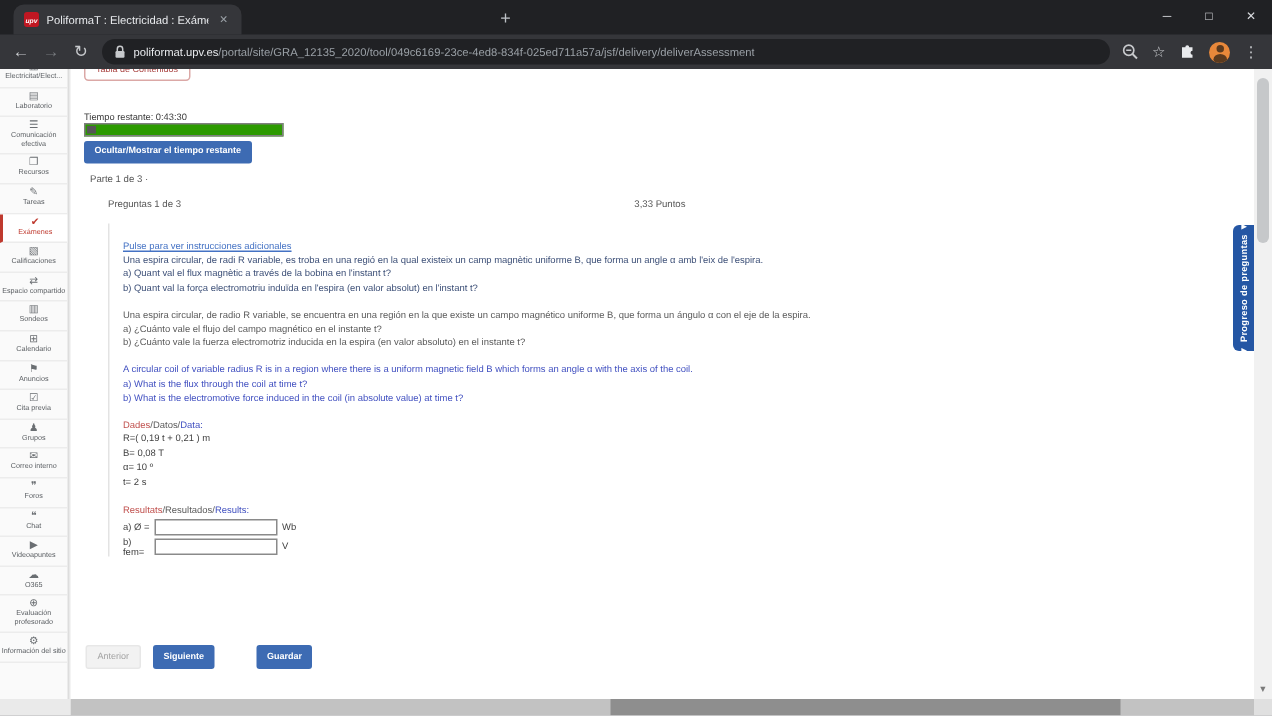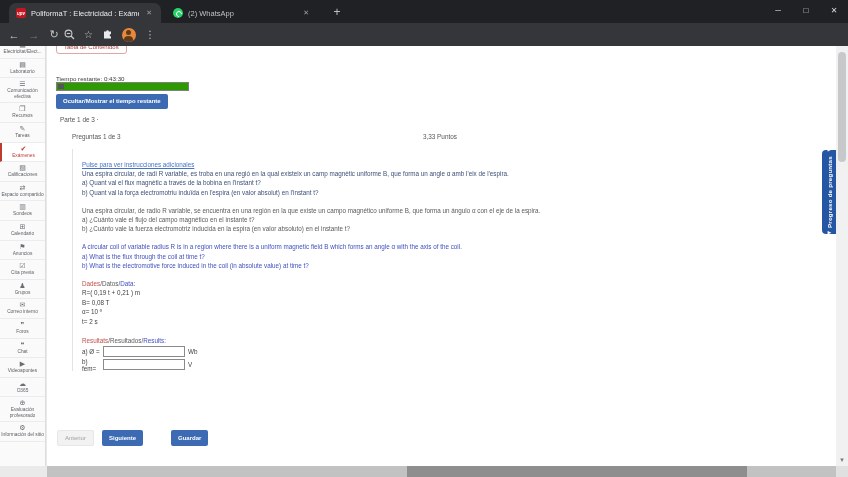--- a/index.html
+++ b/index.html
@@ -97,37 +97,39 @@
 <body>
 
 <div class="screen">
 
   <div class="tabstrip">
     <div class="tab active" style="left:9px; width:152px;">
       <span class="favicon-upv">upv</span>
       <span class="tab-title">PoliformaT : Electricidad : Exámen</span>
       <span class="tab-close">✕</span>
     </div>
-    <div class="tab" style="left:166px; width:152px;">
-      <span class="favicon-wa"></span>
-      <span class="tab-title">(2) WhatsApp</span>
-      <span class="tab-close">✕</span>
-    </div>
     <div class="newtab" style="left:328px;">+</div>
     <div class="wincontrols">
       <span class="winbtn">─</span>
       <span class="winbtn">□</span>
       <span class="winbtn">✕</span>
     </div>
   </div>
 
   <div class="toolbar">
     <span class="navbtn" style="margin-left:4px;">←</span>
     <span class="navbtn dim">→</span>
     <span class="navbtn">↻</span>
+    <div class="omnibox">
+      <svg width="8" height="9" viewBox="0 0 8 9" style="flex:0 0 auto; margin-right:5px;">
+        <rect x="1" y="4" width="6" height="4.5" rx="0.8" fill="#c8cacd"></rect>
+        <path d="M2.2 4 V2.6 a1.8 1.8 0 0 1 3.6 0 V4" fill="none" stroke="#c8cacd" stroke-width="1"></path>
+      </svg>
+      <span class="url"><span class="domain">poliformat.upv.es</span><span class="path">/portal/site/GRA_12135_2020/tool/049c6169-23ce-4ed8-834f-025ed711a57a/jsf/delivery/deliverAssessment</span></span>
+    </div>
     <div class="tool-icons">
       <svg width="11" height="11" viewBox="0 0 11 11">
         <circle cx="4.5" cy="4.5" r="3.4" fill="none" stroke="#c8cacd" stroke-width="1.1"></circle>
         <line x1="2.8" y1="4.5" x2="6.2" y2="4.5" stroke="#c8cacd" stroke-width="1.1"></line>
         <line x1="7" y1="7" x2="10" y2="10" stroke="#c8cacd" stroke-width="1.3"></line>
       </svg>
       <span class="star">☆</span>
       <svg width="11" height="11" viewBox="0 0 11 11">
         <path d="M2 4 h2.2 a1.3 1.3 0 1 1 2.6 0 H9 v2.4 a1.3 1.3 0 1 0 0 2.6 V11 H2 z" fill="#e8eaed" transform="translate(0,-1.5)"></path>
       </svg>

